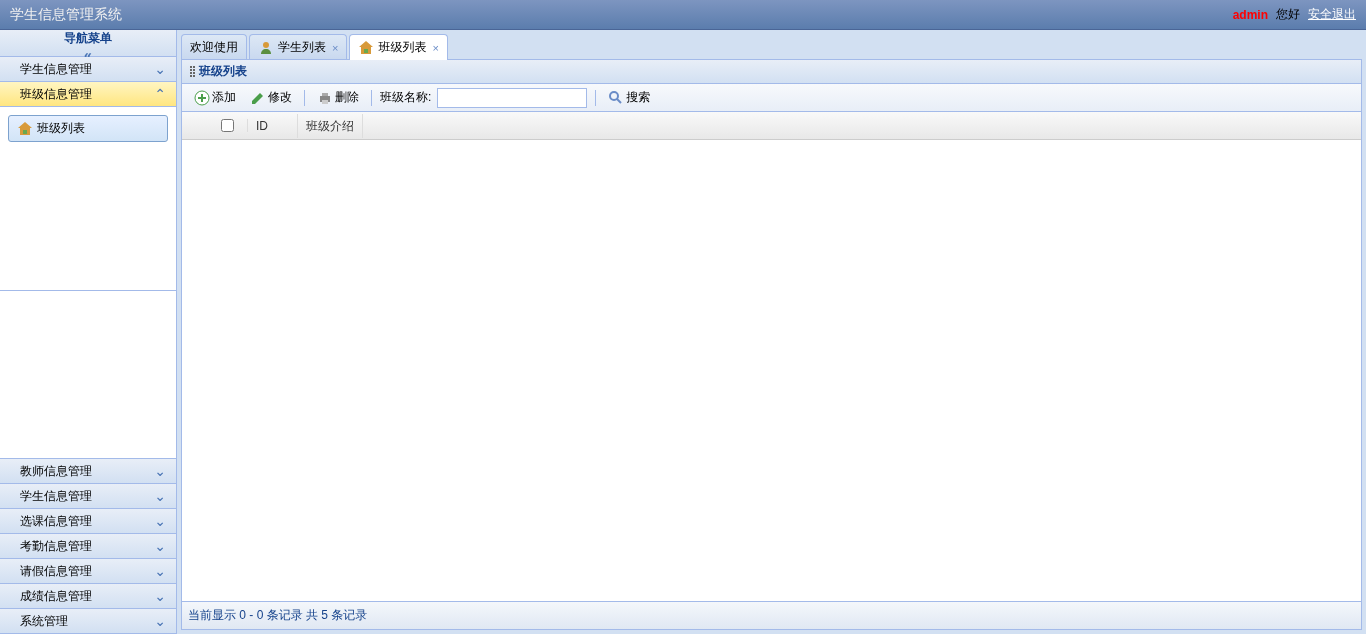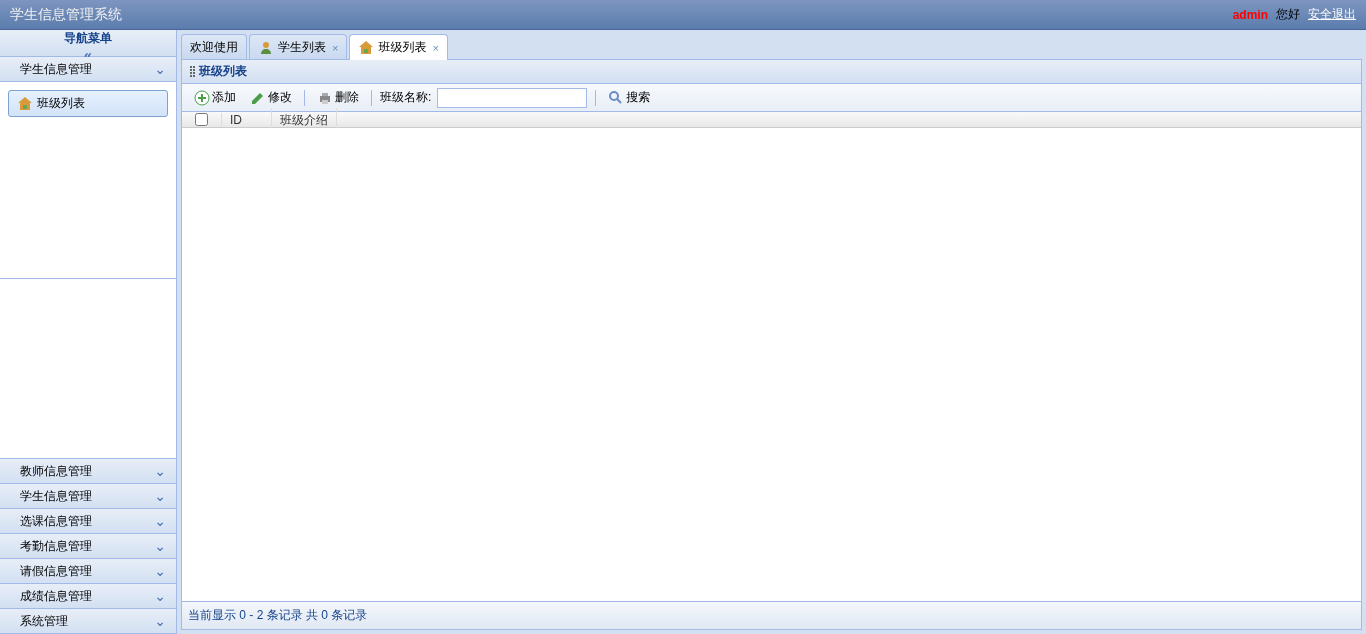--- a/index.html
+++ b/index.html
@@ -30,21 +30,21 @@
     .tab.active { background: linear-gradient(to bottom, #fff, #fff); position: relative; z-index: 2;}
     .tab-close { color: #6a8cc7; font-size: 11px; margin-left: 2px; }
     
     .panel { flex: 1; border: 1px solid #a3bae9; background: white; display: flex; flex-direction: column; margin-top:-1px;}
     .panel-title { height: 24px; background: linear-gradient(to bottom, #e8eef7, #d2e0f2); border-bottom: 1px solid #a3bae9; display: flex; align-items: center; padding: 0 8px; gap: 4px; color: #15428b; font-weight: bold; }
     .toolbar { height: 28px; background: linear-gradient(to bottom, #f7f9fc, #e8eef7); border-bottom: 1px solid #a3bae9; display: flex; align-items: center; padding: 0 8px; gap: 6px; }
     .tool-btn { display: flex; align-items: center; gap: 2px; cursor: pointer; padding: 2px 4px; }
     .tool-sep { width:1px; height: 16px; background: #a3bae9; margin: 0 2px;}
     .search-input { width: 150px; height: 20px; border: 1px solid #a3bae9; padding: 0 4px; }
     
-    .grid-header { height: 16px; background: linear-gradient(to bottom, #f9f9f9, #e8e8e8); border-bottom: 1px solid #ccc; display: flex; align-items: center; }
+    .grid-header { height: 28px; background: linear-gradient(to bottom, #f9f9f9, #e8e8e8); border-bottom: 1px solid #ccc; display: flex; align-items: center; padding-left: 26px; }
     .grid-header > div { border-right: 1px solid #ddd; padding: 0 8px; line-height: 24px; color: #333; }
     .checkbox-col { width: 40px; display:flex; justify-content:center;}
     .id-col { width: 50px; }
     .name-col { width: 200px; }
     .grid-body { flex: 1; background: white; }
     
     .pagination { height: 28px; background: linear-gradient(to bottom, #f4f7fb, #e0e8f3); border-top: 1px solid #a3bae9; display: flex; align-items: center; padding: 0 6px; justify-content: space-between;}
     .page-left { display: flex; align-items: center; gap: 4px;}
     .page-btn { width: 20px; height: 20px; display: flex; align-items: center; justify-content: center; cursor: pointer; color: #6a8cc7; border-radius: 2px;}
     .page-btn.disabled { color: #bbb; }
@@ -73,20 +73,24 @@
 <div class="body-container">
   <div class="sidebar">
     <div class="nav-title">
       <span>导航菜单</span>
       <span class="collapse-icon">«</span>
     </div>
     <div class="menu-item">
       <span>学生信息管理</span>
       <span class="collapse-icon">⌄</span>
     </div>
+    <div class="menu-item active">
+      <span>班级信息管理</span>
+      <span class="collapse-icon">⌃</span>
+    </div>
     <div class="menu-content">
       <div class="submenu-item">
         <svg class="icon-svg" viewBox="0 0 16 16">
             <path fill="#d89a3a" d="M8 1l7 6h-2v7H3V7H1z"></path>
             <rect x="6" y="9" width="4" height="4" fill="#69a84f"></rect>
           </svg>
         <span>班级列表</span>
       </div>
     </div>
     <div style="flex:1;background:white;border-bottom:1px solid #a3bae9;"></div>
@@ -201,17 +205,17 @@
       <div class="grid-header">
         <div class="checkbox-col">
           <input type="checkbox" style="">
         </div>
         <div class="id-col">ID</div>
         <div>班级介绍</div>
       </div>
       <div class="grid-body"></div>
 
       <div class="pagination">
-        <span class="page-info">当前显示 0 - 2 条记录 共 0 条记录</span>
+        <span class="page-info">当前显示 0 - 0 条记录 共 5 条记录</span>
       </div>
     </div>
   </div>
 </div>
 
 </body></html>

